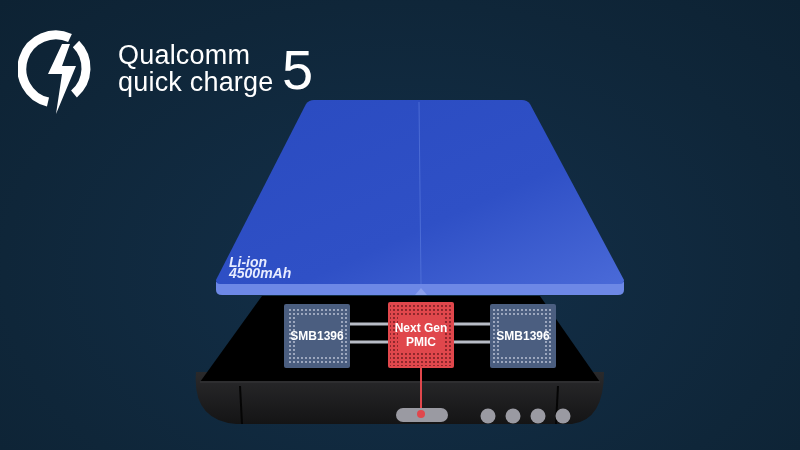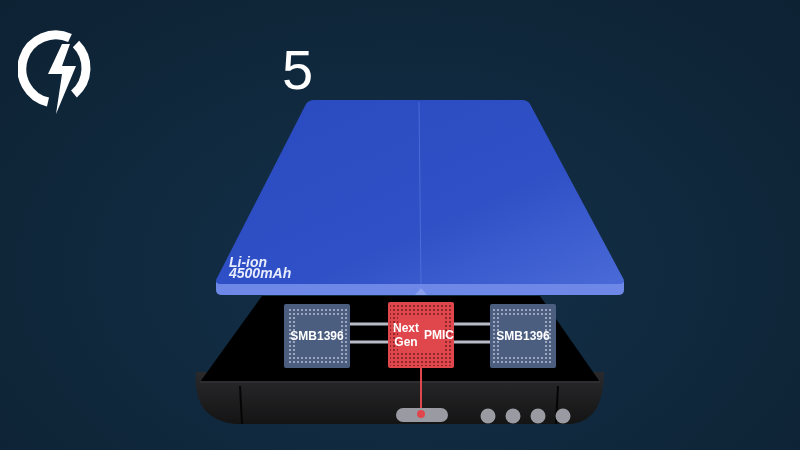--- a/index.html
+++ b/index.html
@@ -19,20 +19,24 @@
 <body>
 
 <div class="bg"></div>
 
 <div class="logo">
   <svg class="logo-mark" viewBox="0 0 80 90">
     <path d="M52 14 A34 34 0 1 0 30 78" fill="none" stroke="#fff" stroke-width="9" stroke-linecap="butt"></path>
     <path d="M58 20 A34 34 0 0 1 56 70" fill="none" stroke="#fff" stroke-width="9"></path>
     <path d="M44 20 L30 50 L44 50 L38 90 L58 42 L44 42 L52 20 Z" fill="#fff"></path>
   </svg>
+  <div class="logo-text">
+    <div>Qualcomm</div>
+    <div>quick charge</div>
+  </div>
   <div class="logo-five">5</div>
 </div>
 
 <svg class="stage" viewBox="0 0 800 450">
   <defs>
     <linearGradient id="batTop" x1="0" y1="0" x2="1" y2="1">
       <stop offset="0" stop-color="#2a4bc0"></stop>
       <stop offset="0.6" stop-color="#2f50c6"></stop>
       <stop offset="1" stop-color="#4a6ad8"></stop>
     </linearGradient>
@@ -100,19 +104,19 @@
 </svg>
 
 <div class="battery-label">
   <div>Li-ion</div>
   <div>4500mAh</div>
 </div>
 
 <div class="chip" style="left:284px;top:304px;width:66px;height:64px;">
   <span>SMB1396</span>
 </div>
-<div class="chip" style="left:388px;top:302px;width:66px;height:66px;flex-direction:row;">
+<div class="chip" style="left:388px;top:302px;width:66px;height:66px;flex-direction:column;">
   <span>Next Gen</span>
   <span>PMIC</span>
 </div>
 <div class="chip" style="left:490px;top:304px;width:66px;height:64px;">
   <span>SMB1396</span>
 </div>
 
 </body></html>

